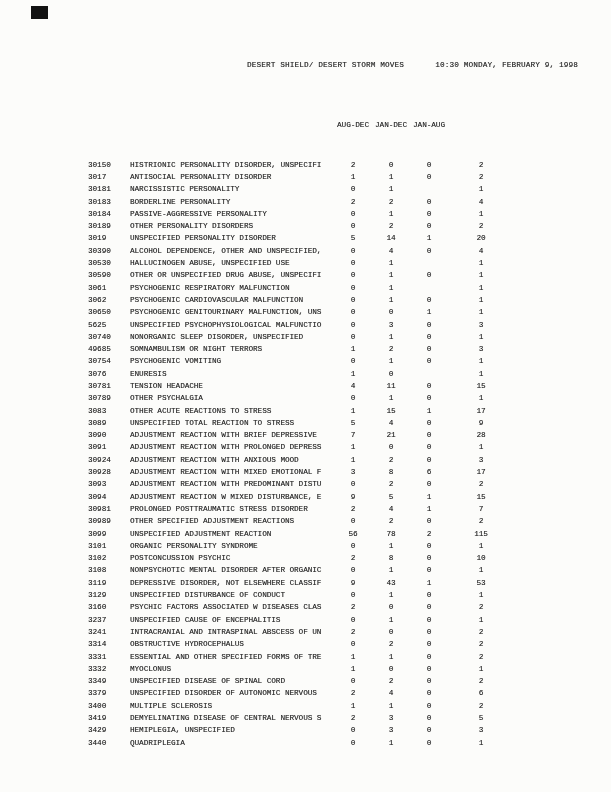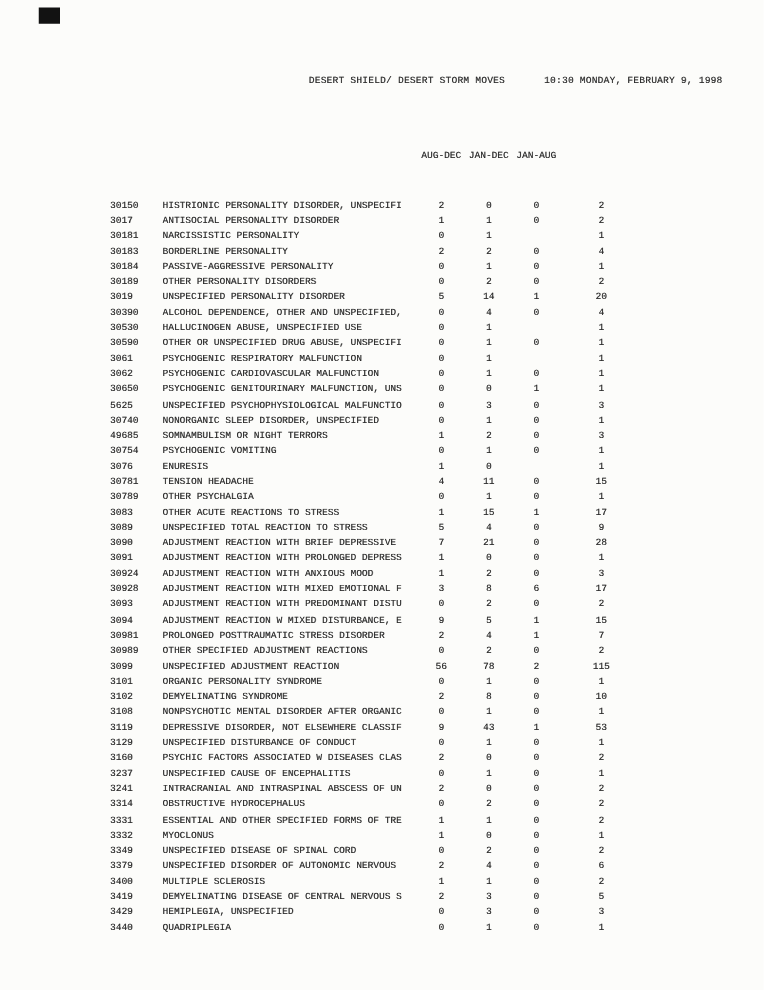--- a/index.html
+++ b/index.html
@@ -308,21 +308,21 @@
         <div class="row">
           <span class="code">3101</span>
           <span class="diag">ORGANIC PERSONALITY SYNDROME</span>
           <span class="num">0</span>
           <span class="num">1</span>
           <span class="num">0</span>
           <span class="num">1</span>
         </div>
         <div class="row">
           <span class="code">3102</span>
-          <span class="diag">DEMYELINATING SYNDROME</span>
+          <span class="diag">POSTCONCUSSION PSYCHIC</span>
           <span class="num">2</span>
           <span class="num">8</span>
           <span class="num">0</span>
           <span class="num">10</span>
         </div>
         <div class="row">
           <span class="code">3108</span>
           <span class="diag">NONPSYCHOTIC MENTAL DISORDER AFTER ORGANIC</span>
           <span class="num">0</span>
           <span class="num">1</span>

